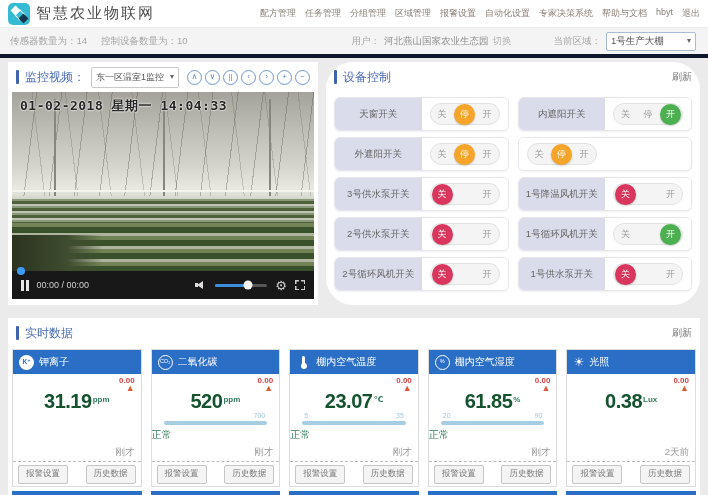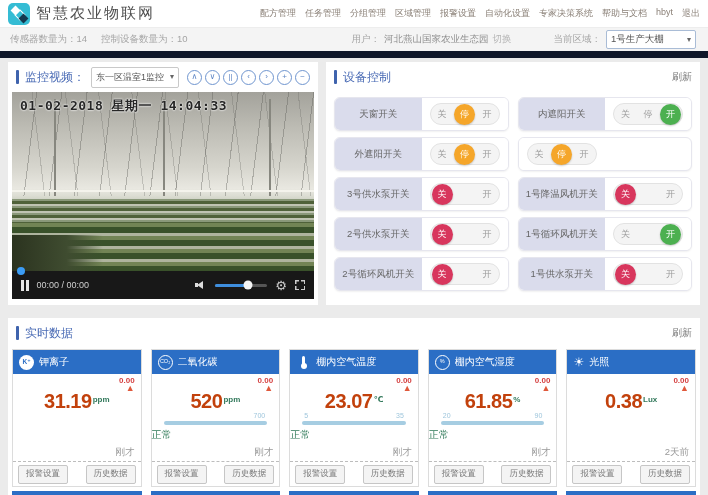--- a/index.html
+++ b/index.html
@@ -12,34 +12,34 @@
 .logo{width:22px;height:22px;border-radius:5px;background:#35bcd4;position:relative;flex:0 0 auto;}
 .logo i{position:absolute;transform:rotate(45deg);}
 .logo .d1{left:4px;top:4px;width:7px;height:7px;background:#fff;}
 .logo .d2{left:8px;top:8px;width:8px;height:8px;border:1.5px solid #fff;background:transparent;}
 .logo .d3{left:12px;top:12px;width:7px;height:7px;background:#14384f;}
 .app-title{font-size:15px;color:#4f4f4f;letter-spacing:2px;font-family:"Liberation Serif","DejaVu Serif",serif;}
 .menu{margin-left:auto;display:flex;gap:9px;font-size:9px;color:#8b8178;white-space:nowrap;}
 .nav-item{cursor:pointer;}
 
 
-.infobar{height:30px;background:#f4f4f4;border-bottom:7px solid #0f172a;display:flex;align-items:center;padding:0 10px;font-size:9.5px;color:#a5a5a5;gap:14px;}
+.infobar{height:30px;background:#f4f4f4;border-bottom:4px solid #0f172a;display:flex;align-items:center;padding:0 10px;font-size:9.5px;color:#a5a5a5;gap:14px;}
 .user-group{margin-left:auto;display:flex;gap:4px;align-items:center;}
 .user-name{color:#8f8f8f;}
 .link{color:#b5b5b5;cursor:pointer;}
 .region-group{display:flex;gap:5px;align-items:center;margin-left:28px;margin-right:2px;}
 .select{background:#fff;border:1px solid #a9bcd6;border-radius:2px;padding:2px 4px;font-size:9.5px;color:#555;display:inline-flex;align-items:center;gap:6px;min-width:90px;justify-content:space-between;cursor:pointer;}
 .select i{font-style:normal;color:#666;font-size:8px;line-height:1;}
 .select.sm{border-color:#c9c9c9;min-width:86px;padding:3px 4px;font-size:9px;}
 
 
 .main{display:flex;gap:8px;margin:4px 8px 0;}
 .panel{background:#fff;}
 .video-panel{width:310px;height:243px;flex:0 0 auto;}
-.ctrl-panel{flex:1;height:243px;}
+.ctrl-panel{flex:1;height:243px;border-radius:27px;}
 .panel-head{height:30px;display:flex;align-items:center;gap:6px;padding:0 8px;}
 .accent{width:3px;height:14px;background:#3f63ad;border-radius:1px;flex:0 0 auto;}
 .ptitle{font-size:12px;color:#4a6bb5;white-space:nowrap;}
 .refresh{margin-left:auto;font-size:10px;color:#777;cursor:pointer;}
 .ptz{margin-left:auto;display:flex;gap:3px;}
 .ptz-btn{width:15px;height:15px;border:1px solid #6f95cf;border-radius:50%;color:#5f87c5;font-size:8px;display:inline-flex;align-items:center;justify-content:center;cursor:pointer;line-height:1;letter-spacing:0;}
 
 
 .video{position:relative;margin:0 4px;height:207px;background:#cfcfc9;overflow:hidden;cursor:pointer;}
 .scene{position:absolute;left:0;right:0;top:0;bottom:28px;overflow:hidden;background:linear-gradient(180deg,#a3a29b 0%,#bdbcb4 20%,#d6d5cd 42%,#e9e8e1 54%,#dcddd3 58%,#c6cabb 62%);}
@@ -93,21 +93,21 @@
 .icon-circle.outline{border:1px solid #fff;color:#fff;font-size:5.5px;}
 .therm{width:15px;height:15px;position:relative;flex:0 0 auto;}
 .therm i{position:absolute;left:6px;top:1px;width:3px;height:9px;background:#fff;border-radius:2px;}
 .therm::after{content:"";position:absolute;left:4.5px;top:8.5px;width:6px;height:6px;border-radius:50%;background:#fff;}
 .sun-glyph{font-size:12px;line-height:1;flex:0 0 auto;color:#fff;}
 .card-body{flex:1;position:relative;min-height:0;}
 .delta{position:absolute;top:3px;right:6px;display:flex;flex-direction:column;align-items:flex-end;line-height:1;}
 .delta-val{color:#d43f3f;font-size:8px;font-weight:bold;}
 .delta-arrow{color:#e0593c;font-size:9px;margin-top:-1px;}
 .value-row{text-align:center;margin-top:17px;line-height:1;white-space:nowrap;}
-.val{font-size:20px;font-weight:bold;color:#c2410c;letter-spacing:-.5px;}
+.val{font-size:20px;font-weight:bold;color:#14532d;letter-spacing:-.5px;}
 .unit{font-size:8px;color:#33795c;font-weight:bold;margin-left:1px;}
 .range-labels{display:flex;justify-content:space-between;margin:1px 14px 0;font-size:7px;color:#9fc6dc;line-height:1.2;}
 .bar{height:4px;background:#a6cde2;border-radius:2px;margin:1px 12px 0;}
 .status{text-align:left;font-size:10px;color:#2f7a58;margin-top:3px;}
 .time{position:absolute;right:6px;bottom:2px;font-size:9.5px;color:#999;}
 .card-foot{border-top:1px dashed #bdbdbd;height:25px;display:flex;align-items:center;justify-content:space-between;padding:0 5px;flex:0 0 auto;}
 .cbtn{font-size:8.5px;color:#777;background:#f4f4f4;border:1px solid #c6c6c6;border-radius:2px;padding:2.5px 7px;cursor:pointer;font-family:inherit;white-space:nowrap;}
 .peek{display:flex;gap:9px;padding:4px 4px 0;}
 .peek-bar{flex:1;height:10px;background:#2b6ec5;}
 </style>

